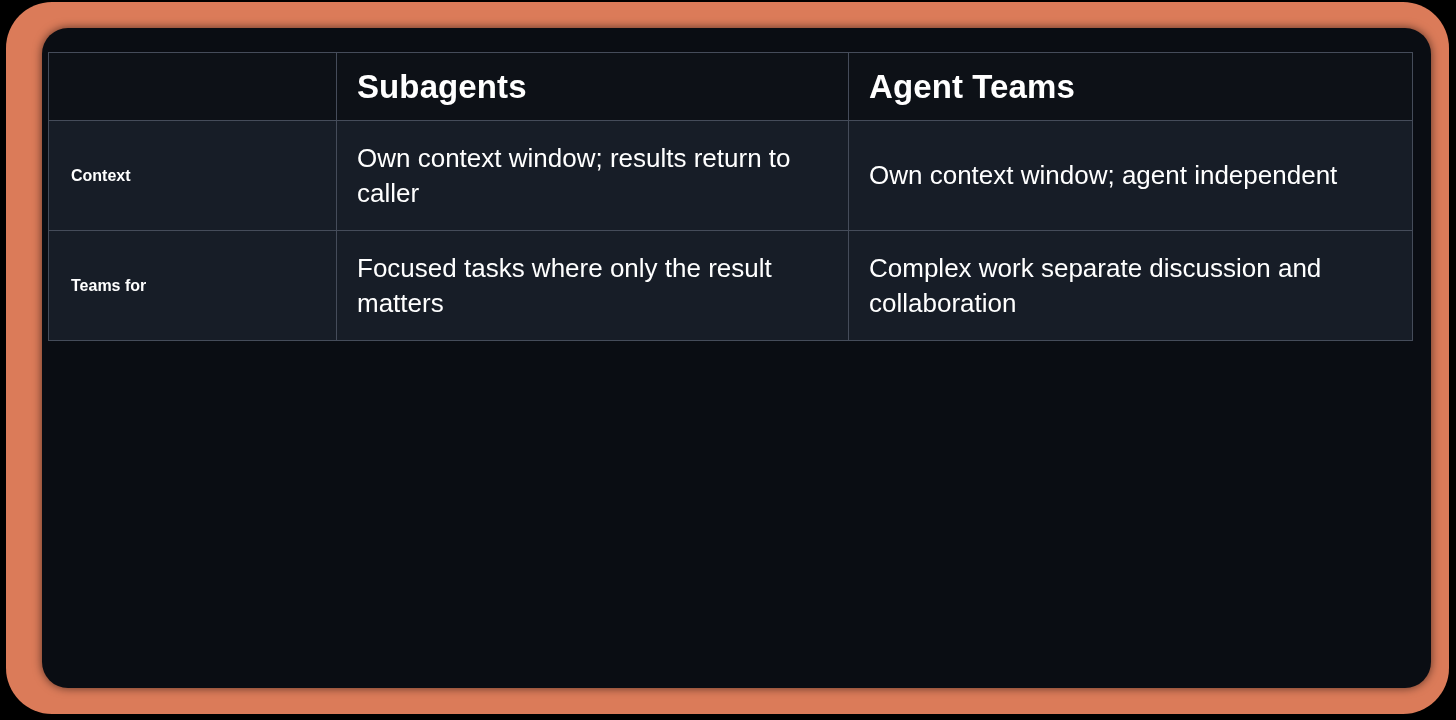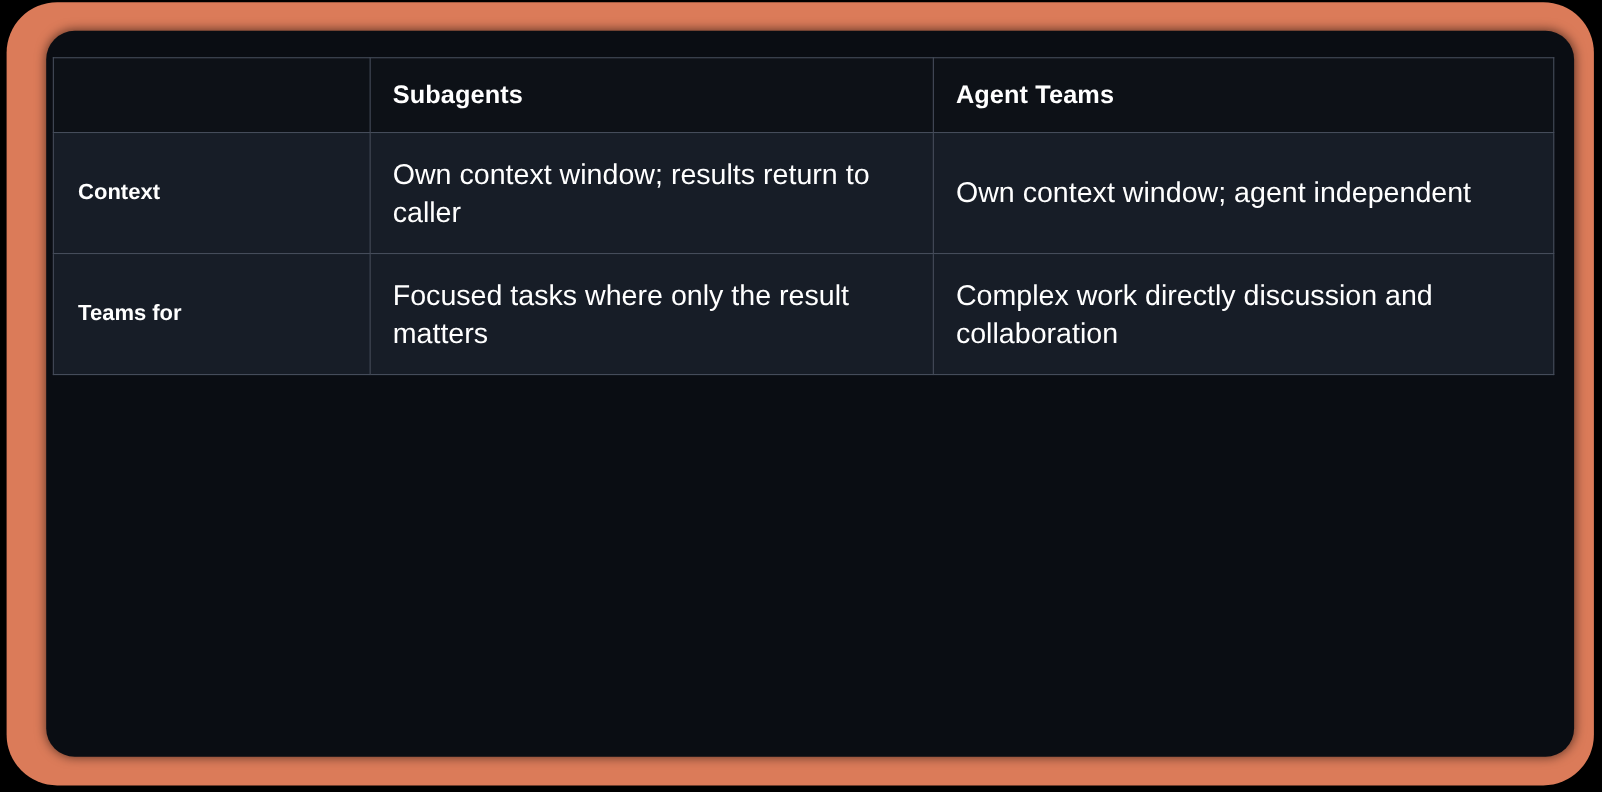--- a/index.html
+++ b/index.html
@@ -56,34 +56,34 @@
     border: 1px solid #454C5A;
     vertical-align: middle;
     color: #FFFFFF;
     text-align: left;
   }
 
   
   #cmp-table thead th {
     height: 68px;
     background: #0D1117;
-    font-size: 23px;
+    font-size: 33px;
     font-weight: bold;
     letter-spacing: 0.1px;
     padding: 0 20px;
   }
   #cmp-table thead th.blank-head { background: #0D1117; }
 
   
   #cmp-table tbody tr { height: 110px; }
   #cmp-table tbody tr.odd  td { background: #171D27; }
   #cmp-table tbody tr.even td { background: #0D1117; }
 
   #cmp-table td.row-label {
-    font-size: 20px;
+    font-size: 16px;
     font-weight: bold;
     padding: 0 22px;
     line-height: 1.25;
   }
   #cmp-table td.cell-body {
     font-size: 26px;
     font-weight: normal;
     padding: 0 20px;
     line-height: 1.32;
   }
@@ -115,21 +115,21 @@
           <td class="row-label">Context</td>
           <td class="cell-body">Own context window; results return to caller</td>
           <td class="cell-body">Own context window; agent independent</td>
         </tr>
 
 
 
         <tr class="odd">
           <td class="row-label">Teams for</td>
           <td class="cell-body">Focused tasks where only the result matters</td>
-          <td class="cell-body">Complex work directly discussion and collaboration</td>
+          <td class="cell-body">Complex work separate discussion and collaboration</td>
         </tr>
 
 
       </tbody>
     </table>
 
   </div>
 </div>
 
 </body></html>

